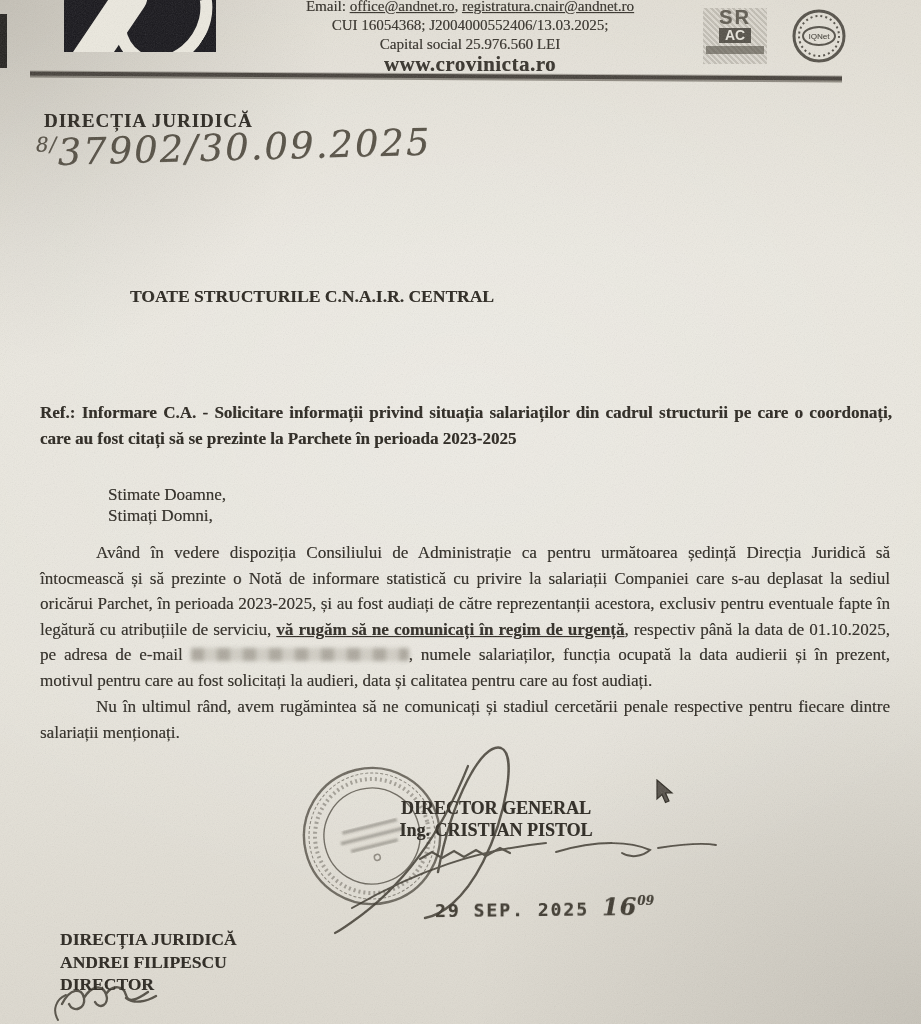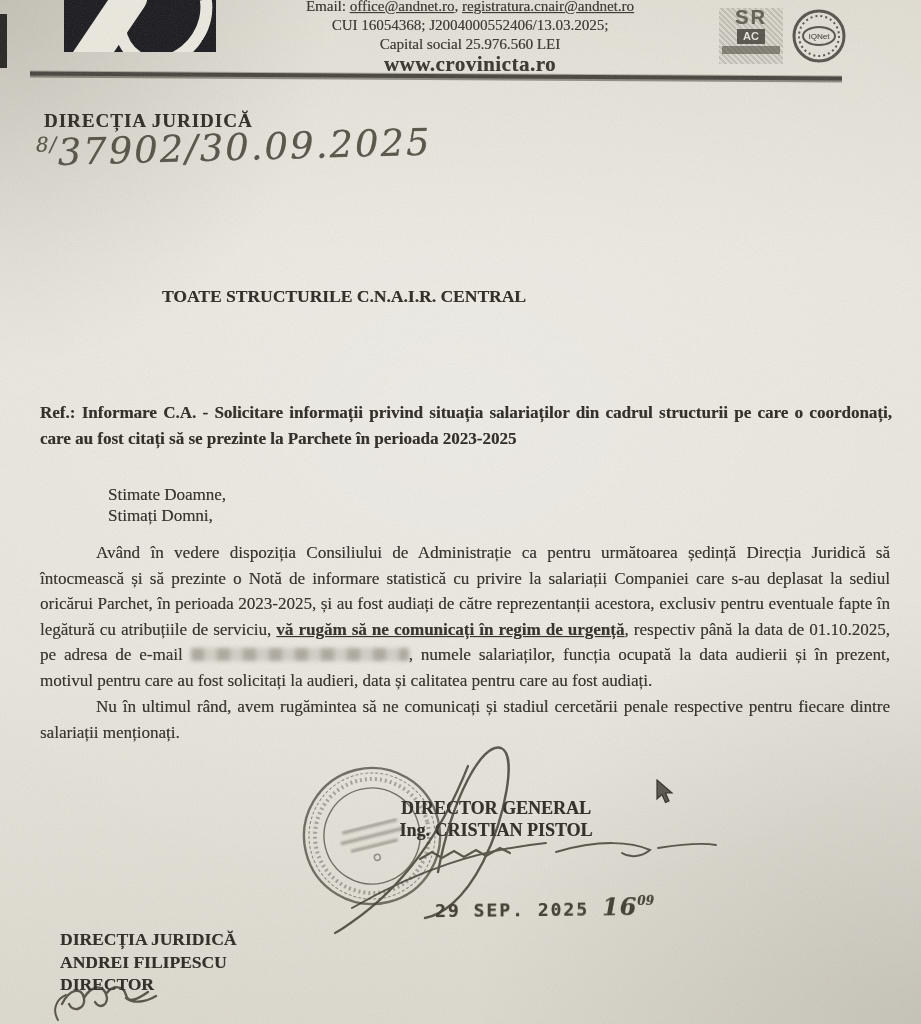--- a/index.html
+++ b/index.html
@@ -23,45 +23,45 @@
     transform:rotate(34deg);border-radius:18px;
   }
   .logo-fragment::after{
     content:"";position:absolute;right:6px;top:-40px;width:70px;height:86px;border-radius:50%;
     border:12px solid #ece9df;border-top-color:transparent;border-left-color:transparent;transform:rotate(32deg);
   }
   .edge-mark{left:0;top:14px;width:7px;height:54px;background:#23211e;}
   .header-center{left:250px;top:-3px;width:440px;text-align:center;line-height:19px;font-size:15px;color:#35312a;}
   .header-center .emails{text-decoration:underline;}
   .header-center .site{font-weight:bold;font-size:21px;letter-spacing:.5px;margin-top:1px;}
-  .certs{right:74px;top:8px;display:flex;gap:8px;align-items:flex-start;filter:blur(.7px);opacity:.85;}
+  .certs{right:74px;top:8px;display:flex;gap:24px;align-items:flex-start;filter:blur(.7px);opacity:.85;}
   .cert-srac{width:64px;height:56px;position:relative;font-family:"Liberation Sans",sans-serif;
     background:repeating-linear-gradient(45deg,rgba(70,65,55,.25) 0 2px,rgba(70,65,55,.05) 2px 4px);
     text-align:center;}
   .cert-srac .sr{font-size:20px;font-weight:bold;color:#4a453a;line-height:18px;letter-spacing:2px;}
-  .cert-srac .ac{display:inline-block;background:#3c3830;color:#e8e5dc;font-weight:bold;font-size:11px;padding:0 6px;line-height:15px;}
+  .cert-srac .ac{display:inline-block;background:#3c3830;color:#e8e5dc;font-weight:bold;font-size:14px;padding:0 6px;line-height:15px;}
   .cert-srac .bar{height:8px;margin:2px 3px 0;background:rgba(60,55,45,.65);}
   .cert-iqnet{width:56px;height:56px;}
 
   
   .rule{left:30px;top:74px;width:812px;height:4px;background:#45403a;
     box-shadow:0 2px 0 rgba(69,64,55,.55),0 -1px 0 rgba(69,64,55,.35);transform:rotate(.35deg);}
 
   
   .dept{left:44px;top:110px;font-size:19px;font-weight:bold;letter-spacing:1px;color:#2a261f;}
   .regnum{left:36px;top:126px;font-family:"DejaVu Serif",serif;font-style:italic;color:#453f33;
     transform:rotate(-1.6deg);white-space:nowrap;opacity:.9;}
   .regnum .pre{font-size:20px;vertical-align:14px;letter-spacing:1px;}
   .regnum .big{font-size:37px;letter-spacing:2px;}
 
   
   .recipient{left:46px;top:272px;font-weight:bold;font-size:17.5px;color:#29251e;}
   .recipient .row{display:flex;}
   .recipient .label{width:124px;}
-  .recipient .line2{margin-left:116px;margin-top:14px;}
+  .recipient .line2{margin-left:84px;margin-top:14px;}
 
   
   .ref{left:40px;top:400px;width:852px;font-weight:bold;font-size:17px;line-height:26px;color:#29251e;text-align:justify;}
 
   
   .salutation{left:108px;top:484px;font-size:17px;line-height:21px;}
   .bodytext{left:40px;top:540px;width:850px;font-size:17px;line-height:25.5px;text-align:justify;}
   .bodytext p{margin:0;text-indent:56px;}
   .bodytext p+p{margin-top:1px;}
   .emph{font-weight:bold;text-decoration:underline;}

